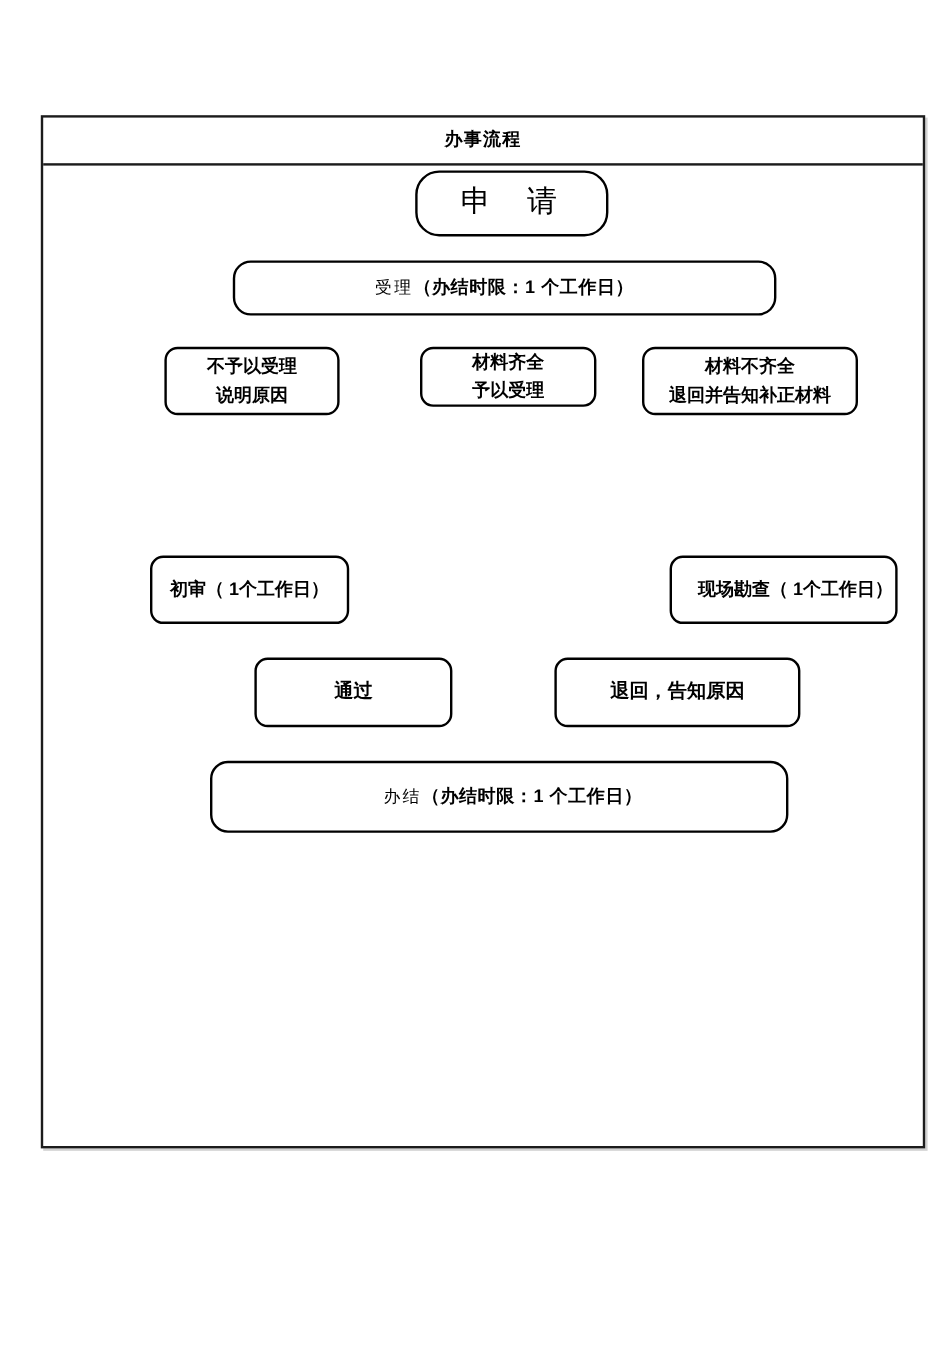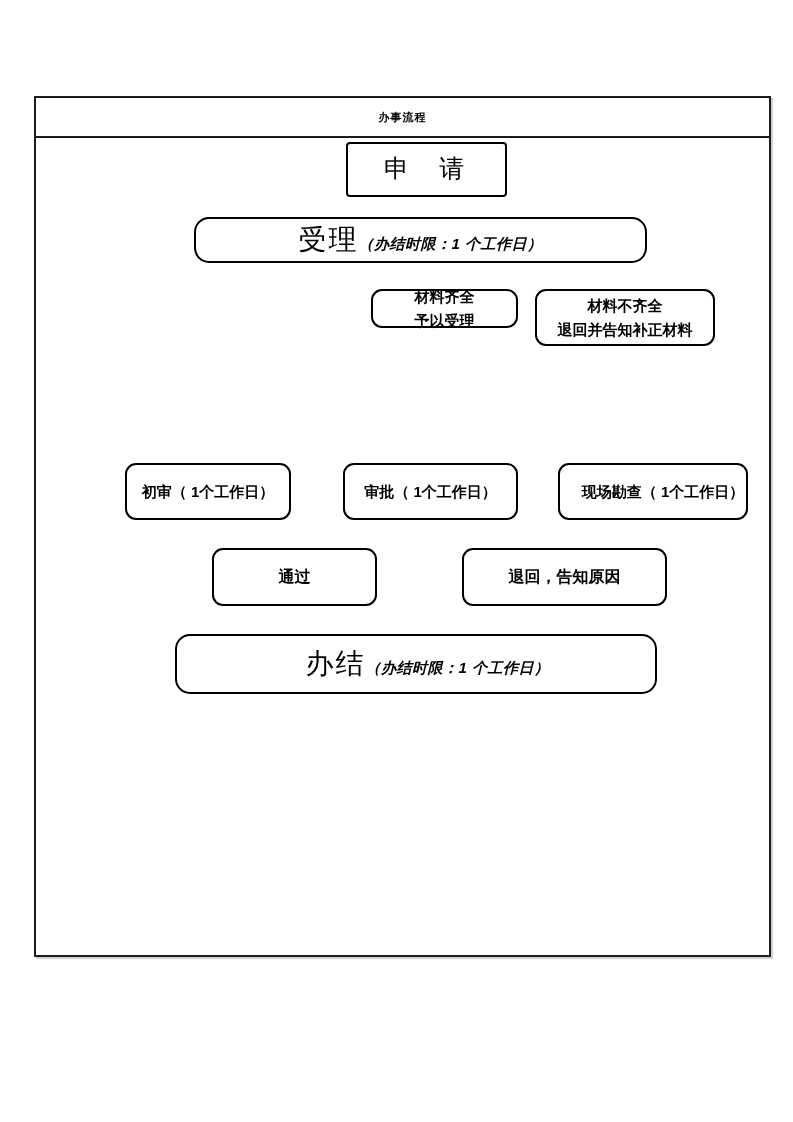--- a/index.html
+++ b/index.html
@@ -21,68 +21,67 @@
     box-shadow: 2px 2px 0 rgba(0,0,0,0.18);
     background: #ffffff;
   }
   .title-row {
     position: absolute;
     left: 0; top: 0;
     width: 100%; height: 40px;
     border-bottom: 2px solid #1c1c1c;
     text-align: center;
     line-height: 38px;
-    font-size: 11px;
+    font-size: 15px;
     font-weight: 700;
     letter-spacing: 1px;
   }
   .connectors {
     position: absolute;
     left: 0; top: 0;
     width: 793px; height: 1122px;
     pointer-events: none;
   }
   .node {
     position: absolute;
     background: #ffffff;
     border: 2px solid #000000;
     color: #000000;
   }
   
   .pill { border-radius: 15px; text-align: center; white-space: nowrap; }
   .big-label {
     font-family: "Liberation Serif", "DejaVu Serif", serif;
     font-weight: 400;
-    font-size: 28px;
+    font-size: 14px;
     letter-spacing: 2px;
   }
   .note {
     font-family: "Liberation Sans", "DejaVu Sans", sans-serif;
     font-weight: 700;
     font-size: 15px;
     letter-spacing: 0.5px;
-    font-style: italic;
   }
   
   .small {
     border-width: 2.4px;
     border-radius: 11px;
     display: flex;
     flex-direction: column;
     justify-content: center;
     align-items: center;
     font-weight: 700;
     font-size: 15px;
     line-height: 1.55;
     text-align: center;
     white-space: nowrap;
   }
   .apply {
     border-width: 2.4px;
-    border-radius: 4px;
+    border-radius: 20px;
     text-align: center;
     font-family: "Liberation Serif", "DejaVu Serif", serif;
     font-size: 25px;
     line-height: 50px;
     letter-spacing: 5px;
     word-spacing: 14px;
     white-space: nowrap;
   }
 </style>
 </head>
@@ -123,39 +122,40 @@
   </div>
 
   <div class="node apply" style="left:346px; top:142px; width:161px; height:55px;">
     <span>申 请</span>
   </div>
 
   <div class="node pill" style="left:194px; top:217px; width:453px; height:46px; line-height:42px;">
     <span class="big-label">受理</span><span class="note">（办结时限：1 个工作日）</span>
   </div>
 
+  <div class="node small" style="left:137px; top:289px; width:146px; height:57px;">
+    <span>不予以受理</span>
+    <span>说明原因</span>
+  </div>
 
-  <div class="node small" style="left:350px; top:289px; width:147px; height:39px;margin-left:21px;">
+  <div class="node small" style="left:350px; top:289px; width:147px; height:50px;">
     <span>材料齐全</span>
     <span>予以受理</span>
   </div>
 
   <div class="node small" style="left:535px; top:289px; width:180px; height:57px;align-items:center;">
     <span>材料不齐全</span>
     <span>退回并告知补正材料</span>
   </div>
 
 
   <div class="node small" style="left:125px; top:463px; width:166px; height:57px;">
     <span>初审（ 1个工作日）</span>
   </div>
 
-  <div class="node small" style="left:343px; top:463px; width:175px; height:57px;">
-    <span>审批（ 1个工作日）</span>
-  </div>
 
   <div class="node small" style="left:558px; top:463px; width:190px; height:57px;padding-left:20px;">
     <span>现场勘查（ 1个工作日）</span>
   </div>
 
   <div class="node small" style="left:212px; top:548px; width:165px; height:58px; border-width:2px; font-size:16px;">
     <span>通过</span>
   </div>
 
   <div class="node small" style="left:462px; top:548px; width:205px; height:58px; border-width:2px; font-size:16px;">

